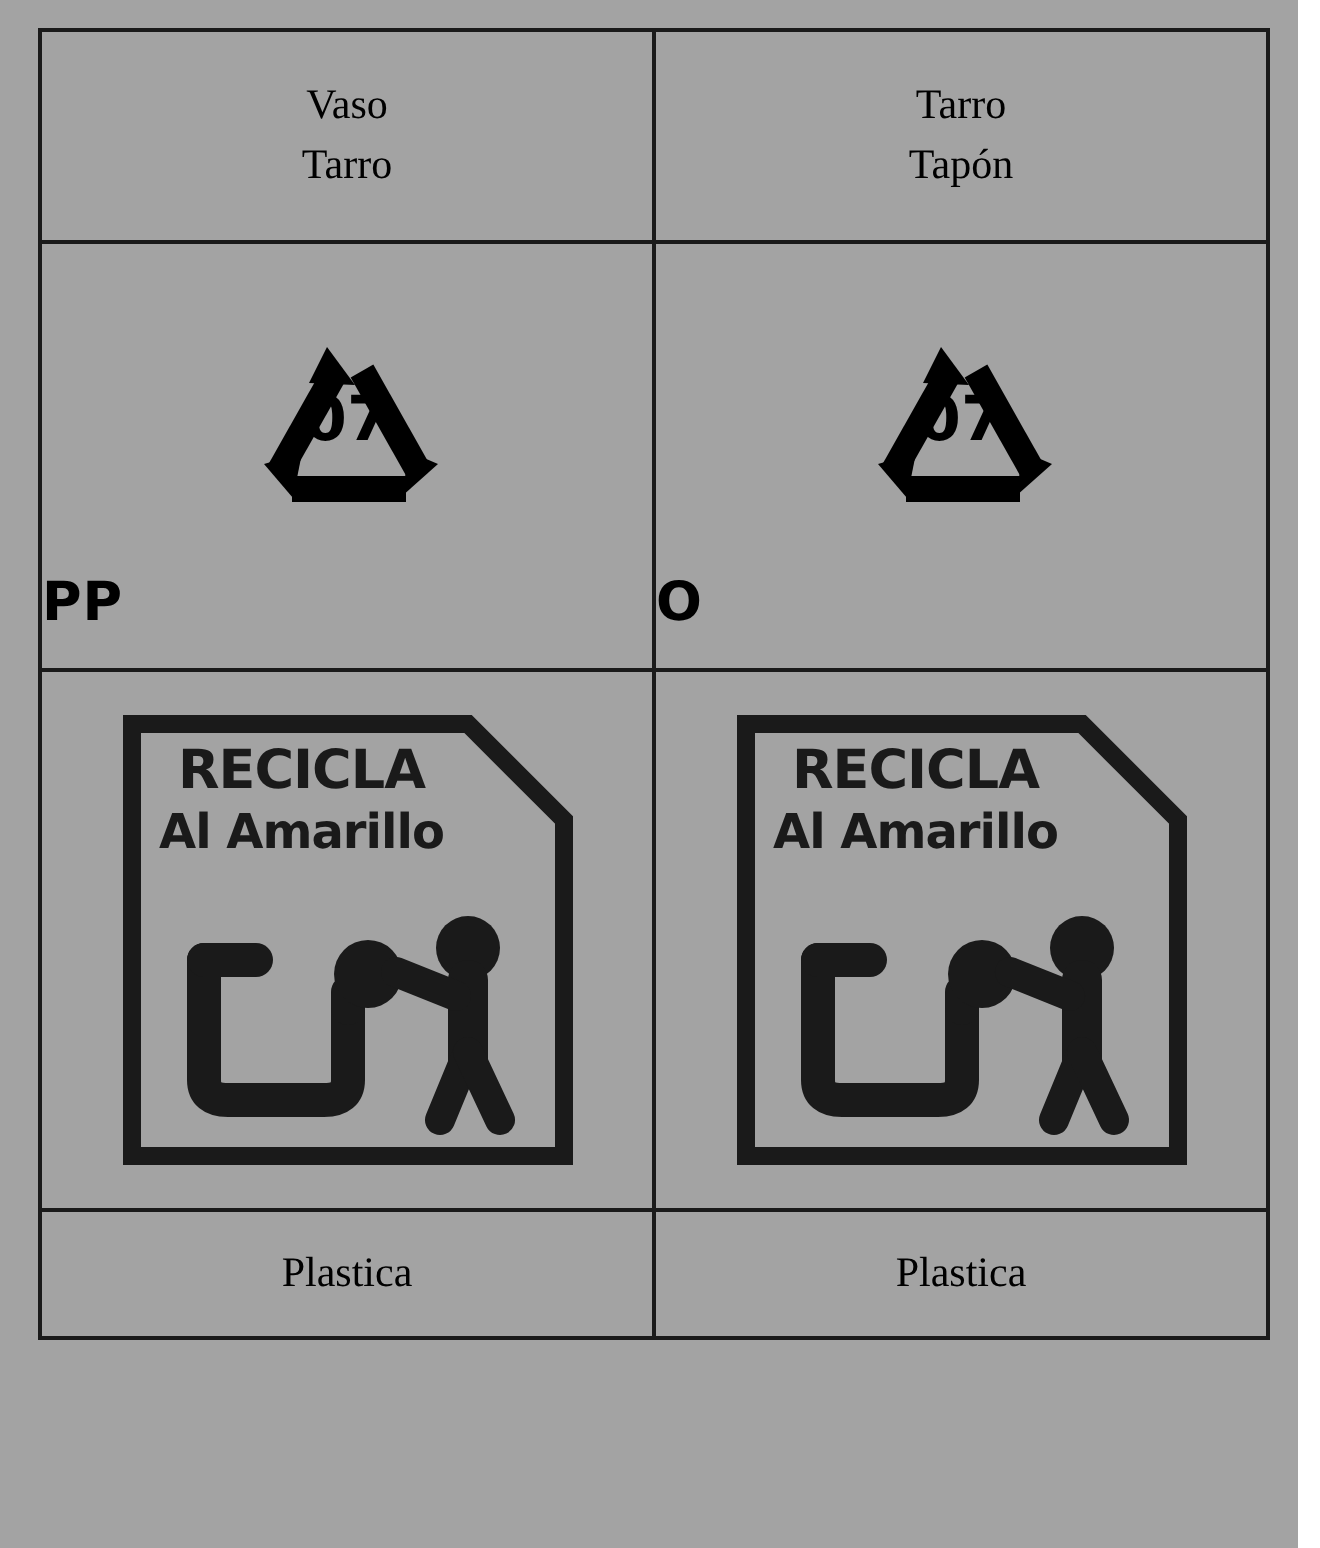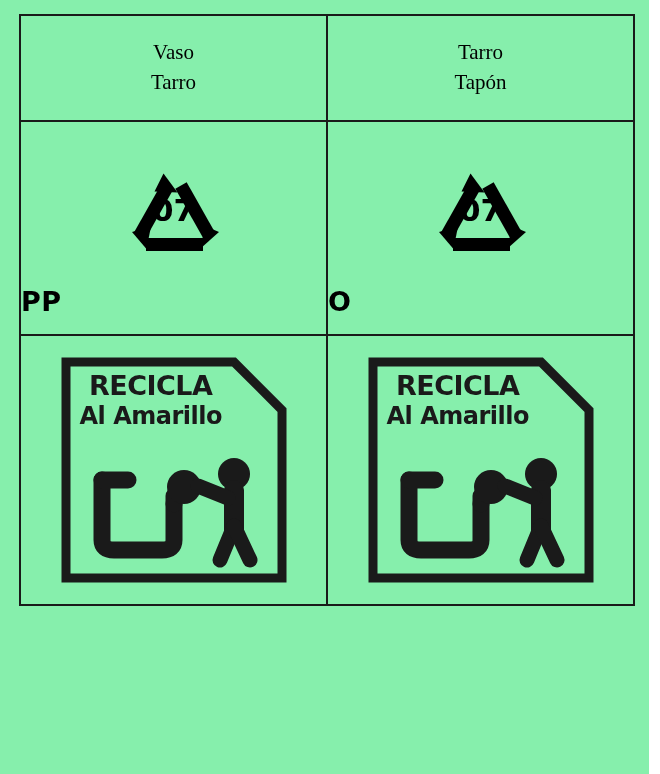--- a/index.html
+++ b/index.html
@@ -12,21 +12,21 @@
     height: 774px;
     font-family: "Liberation Serif", serif;
     color: #000000;
     overflow: hidden;
   }
 
   .sheet {
     position: relative;
     width: 649px;
     height: 774px;
-    background: #86efac;
+    background: #a3a3a3;
   }
 
   table.recycle-table {
     position: absolute;
     left: 19px;
     top: 14px;
     width: 616px;
     border-collapse: collapse;
     table-layout: fixed;
   }
@@ -211,16 +211,24 @@
           </svg>
           <div class="badge-text">
             <div class="badge-line1">RECICLA</div>
             <div class="badge-line2">Al Amarillo</div>
           </div>
         </div>
       </td>
     </tr>
 
 
+    <tr class="row-family">
+      <td>
+        <div class="cell-text">Plastica</div>
+      </td>
+      <td>
+        <div class="cell-text">Plastica</div>
+      </td>
+    </tr>
 
   </tbody>
     </table>
 </div>
 
 </body></html>

